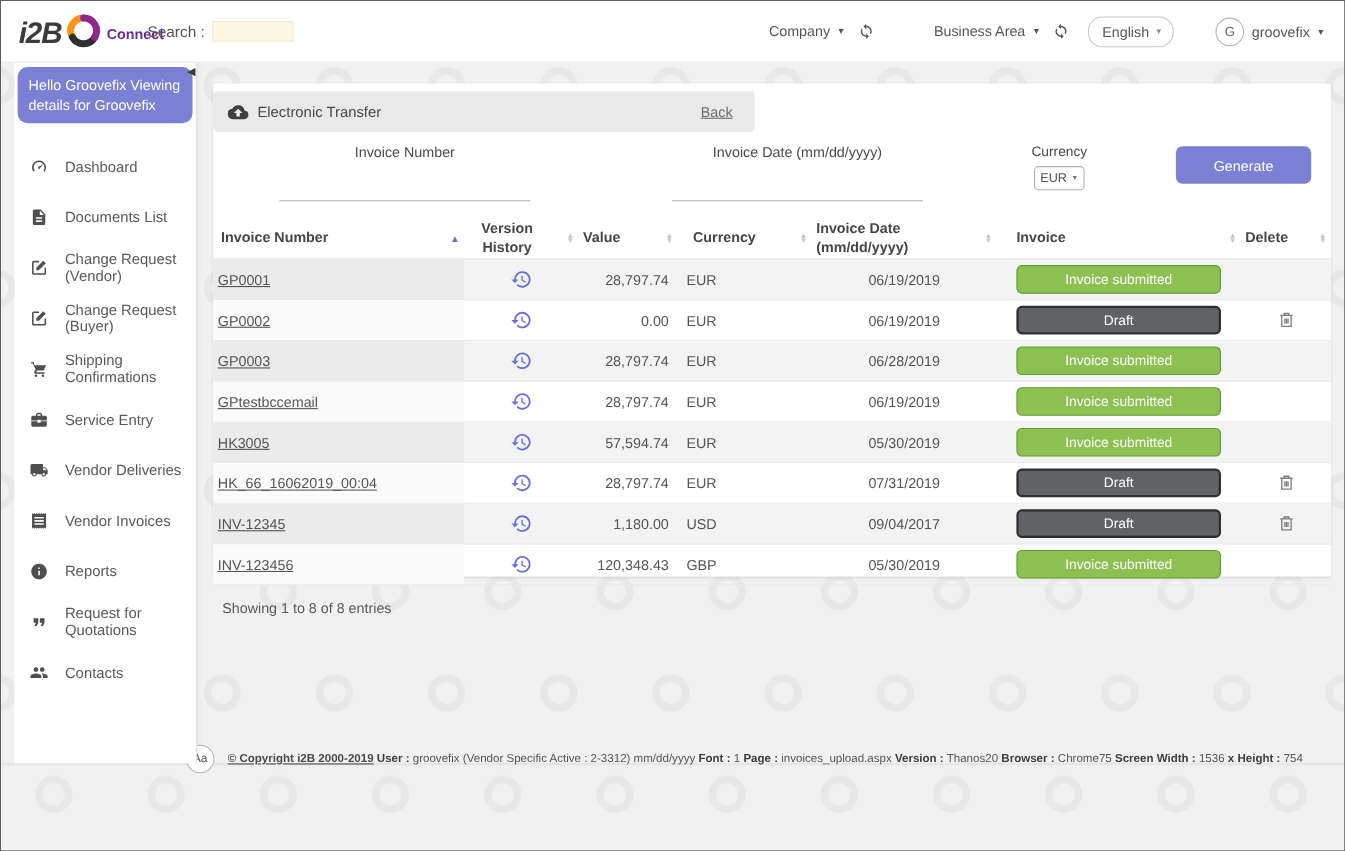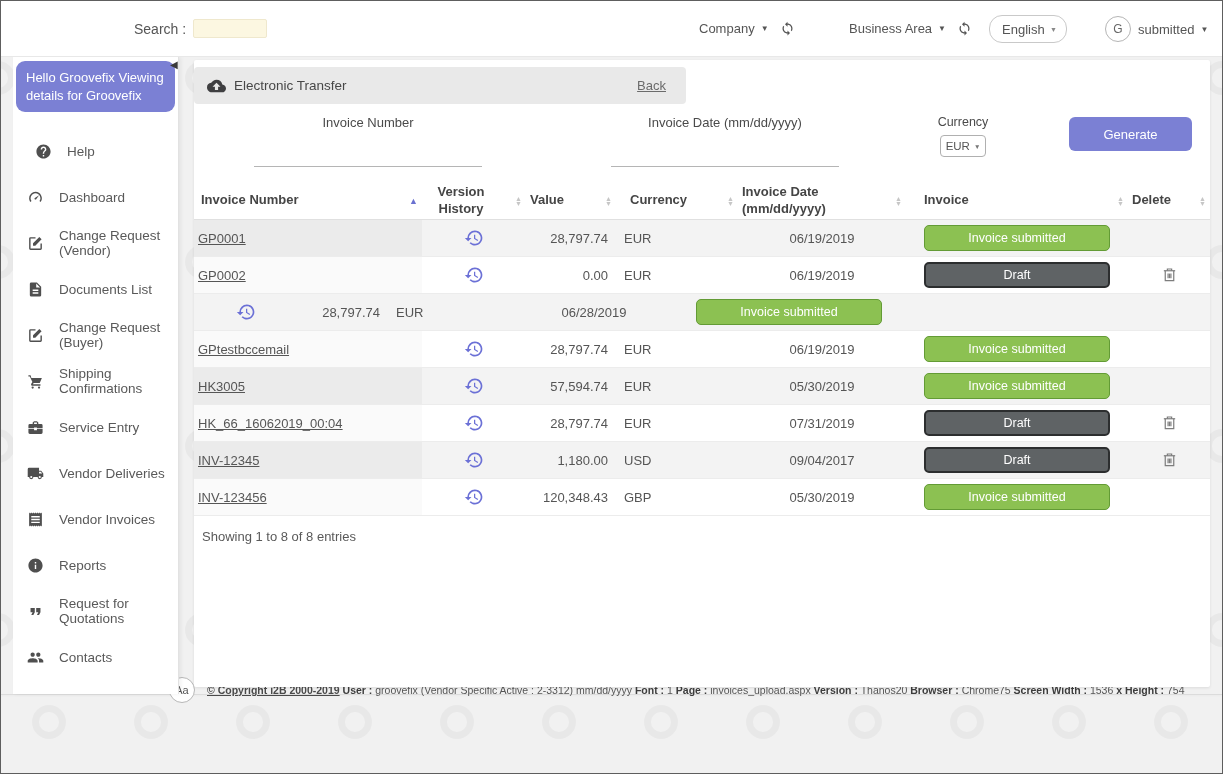--- a/index.html
+++ b/index.html
@@ -37,21 +37,21 @@
   .sidebar { position:absolute; left:0; top:56px; width:166px; height:637px; background:#fff; border-right:1px solid #e2e2e2; box-shadow:2px 0 4px rgba(0,0,0,.06); z-index:4;margin-left:12px; }
   .side-banner { margin:4px 3px 0 3px; background:var(--accent); color:#fff; font-size:13px; line-height:1.35; border-radius:9px; padding:8px 10px; }
   .menu { margin-top:16px; }
   .menu-item { display:flex; align-items:center; height:46px; padding-left:13px; color:#595959; font-size:13.5px; cursor:pointer; }
   .menu-item.indent { padding-left:21px; }
   .menu-item .mi-icon { width:18px; height:18px; margin-right:15px; display:inline-flex; align-items:center; justify-content:center; flex:0 0 auto; }
   .menu-item svg { fill:#4f4f4f; }
   .collapse-arrow { position:absolute; left:169px; top:58px; font-size:10px; color:#3a3a3a; z-index:4; cursor:pointer; }
 
   
-  .panel { position:absolute; left:193px; top:59px; width:1016px; height:627px; background:#fff; border-radius:2px; box-shadow:0 1px 3px rgba(0,0,0,.09); z-index:3; }
+  .panel { position:absolute; left:193px; top:75px; width:1016px; height:448px; background:#fff; border-radius:2px; box-shadow:0 1px 3px rgba(0,0,0,.09); z-index:3; }
   .panel-head { position:absolute; left:0; top:7px; width:492px; height:37px; background:#e9e9e9; border-radius:4px; display:flex; align-items:center; padding:0 20px 0 13px; }
   .panel-title { display:flex; align-items:center; font-size:13.5px; color:#474747; }
   .panel-title .cloud { margin-right:8px; display:inline-flex; }
   .back-link { margin-left:auto; font-size:13px; color:#6b6b6b; text-decoration:underline; cursor:pointer; }
 
   .filters { position:absolute; left:0; top:55px; width:100%; height:60px; }
   .ufield { position:absolute; }
   .ufield .flabel { font-size:13px; color:#4a4a4a; text-align:center; }
   .ufield .uline { margin-top:36px; border-bottom:1px solid #b5b5b5; height:0; }
   .f-invnum { left:60px; width:228px; }
@@ -211,20 +211,31 @@
         <div class="wm" style="left: 745px; top: 648px;"></div>
         <div class="wm" style="left: 847px; top: 648px;"></div>
         <div class="wm" style="left: 949px; top: 648px;"></div>
         <div class="wm" style="left: 1051px; top: 648px;"></div>
         <div class="wm" style="left: 1153px; top: 648px;"></div>
       </div>
     <div class="bottom-sep"></div>
   </div>
 
   <div class="topbar">
+    <div class="logo">
+      <span class="logo-main">i2B</span>
+      <span class="logo-swirl">
+        <svg width="36" height="36" viewBox="0 0 40 40">
+          <path d="M20 7 A13 13 0 0 0 8.7 26.5" fill="none" stroke="#f7941d" stroke-width="7" stroke-linecap="round"></path>
+          <path d="M8.7 26.5 A13 13 0 0 0 31.3 26.5" fill="none" stroke="#2f2f31" stroke-width="7" stroke-linecap="round"></path>
+          <path d="M31.3 26.5 A13 13 0 0 0 20 7" fill="none" stroke="#92278f" stroke-width="7" stroke-linecap="round"></path>
+        </svg>
+      </span>
+      <span class="logo-sub">Connect</span>
+    </div>
 
     <div class="search-wrap">
       <span class="search-label">Search :</span>
       <input class="search-input" type="text" value="" style="">
     </div>
 
     <div class="hgroup grp-company">
       <span>Company</span>
       <span class="caret">▼</span>
       <span class="sync">
@@ -244,59 +255,51 @@
       </span>
     </div>
 
     <div class="lang-select">
       <span>English</span>
       <span class="caret">▼</span>
     </div>
 
     <div class="user-group">
       <span class="avatar">G</span>
-      <span class="user-name">submitted</span>
+      <span class="user-name">groovefix</span>
       <span class="caret">▼</span>
     </div>
   </div>
 
   <div class="sidebar">
     <div class="side-banner">Hello Groovefix Viewing details for Groovefix</div>
     <div class="menu" id="menu">
-        <div class="menu-item indent">
-          <span class="mi-icon">
-            <svg width="17" height="17" viewBox="0 0 24 24">
-              <path d="M12 2C6.48 2 2 6.48 2 12s4.48 10 10 10 10-4.48 10-10S17.52 2 12 2zm1 17h-2v-2h2v2zm2.07-7.75l-.9.92C13.45 12.9 13 13.5 13 15h-2v-.5c0-1.1.45-2.1 1.17-2.83l1.24-1.26c.37-.36.59-.86.59-1.41 0-1.1-.9-2-2-2s-2 .9-2 2H8c0-2.21 1.79-4 4-4s4 1.79 4 4c0 .88-.36 1.68-.93 2.25z"></path>
-            </svg>
-          </span>
-          <span>Help</span>
-        </div>
         <div class="menu-item">
           <span class="mi-icon">
             <svg width="17" height="17" viewBox="0 0 24 24">
               <path d="M12 4a9 9 0 0 0-9 9c0 2 .7 3.9 1.8 5.4l1.5-1.3A7 7 0 1 1 19 13c0 1.6-.5 3-1.4 4.1l1.5 1.3A9 9 0 0 0 12 4zm-1.5 9a1.5 1.5 0 0 0 2.7 1.2l3.9-5.4-5.5 3.4c-.66.14-1.1.8-1.1 1.6z"></path>
             </svg>
           </span>
           <span>Dashboard</span>
         </div>
         <div class="menu-item">
           <span class="mi-icon">
             <svg width="17" height="17" viewBox="0 0 24 24">
+              <path d="M14 2H6a2 2 0 0 0-2 2v16a2 2 0 0 0 2 2h12a2 2 0 0 0 2-2V8l-6-6zm2 16H8v-2h8v2zm0-4H8v-2h8v2zm-3-5V3.5L18.5 9H13z"></path>
+            </svg>
+          </span>
+          <span>Documents List</span>
+        </div>
+        <div class="menu-item">
+          <span class="mi-icon">
+            <svg width="17" height="17" viewBox="0 0 24 24">
               <path d="M19 19H5V5h7V3H5a2 2 0 0 0-2 2v14a2 2 0 0 0 2 2h14a2 2 0 0 0 2-2v-7h-2v7zM17.4 2.9l-8.9 8.9V15h3.2l8.9-8.9-3.2-3.2z"></path>
             </svg>
           </span>
           <span>Change Request (Vendor)</span>
-        </div>
-        <div class="menu-item">
-          <span class="mi-icon">
-            <svg width="17" height="17" viewBox="0 0 24 24">
-              <path d="M14 2H6a2 2 0 0 0-2 2v16a2 2 0 0 0 2 2h12a2 2 0 0 0 2-2V8l-6-6zm2 16H8v-2h8v2zm0-4H8v-2h8v2zm-3-5V3.5L18.5 9H13z"></path>
-            </svg>
-          </span>
-          <span>Documents List</span>
         </div>
         <div class="menu-item">
           <span class="mi-icon">
             <svg width="17" height="17" viewBox="0 0 24 24">
               <path d="M19 19H5V5h7V3H5a2 2 0 0 0-2 2v14a2 2 0 0 0 2 2h14a2 2 0 0 0 2-2v-7h-2v7zM17.4 2.9l-8.9 8.9V15h3.2l8.9-8.9-3.2-3.2z"></path>
             </svg>
           </span>
           <span>Change Request (Buyer)</span>
         </div>
         <div class="menu-item">
@@ -484,20 +487,23 @@
                   <path d="M9 6V3.5h6V6"></path>
                   <path d="M6 6v14h12V6"></path>
                   <path d="M10 10v6.5"></path>
                   <path d="M12 10v6.5"></path>
                   <path d="M14 10v6.5"></path>
                 </svg>
               </span>
             </div>
           </div>
           <div class="row">
+            <div class="cell c0">
+              <span class="inv-link">GP0003</span>
+            </div>
             <div class="cell c1">
               <span class="hist-btn">
                 <svg width="20" height="20" viewBox="0 0 24 24">
                   <path fill="#6b70d6" d="M13 3a9 9 0 0 0-9 9H1l3.9 3.9.1.1L9 12H6a7 7 0 1 1 2.1 5l-1.4 1.4A9 9 0 1 0 13 3zm-1 5v5l4.25 2.52.75-1.23-3.5-2.04V8H12z"></path>
                 </svg>
               </span>
             </div>
             <div class="cell c2">28,797.74</div>
             <div class="cell c3">EUR</div>
             <div class="cell c4">06/28/2019</div>

